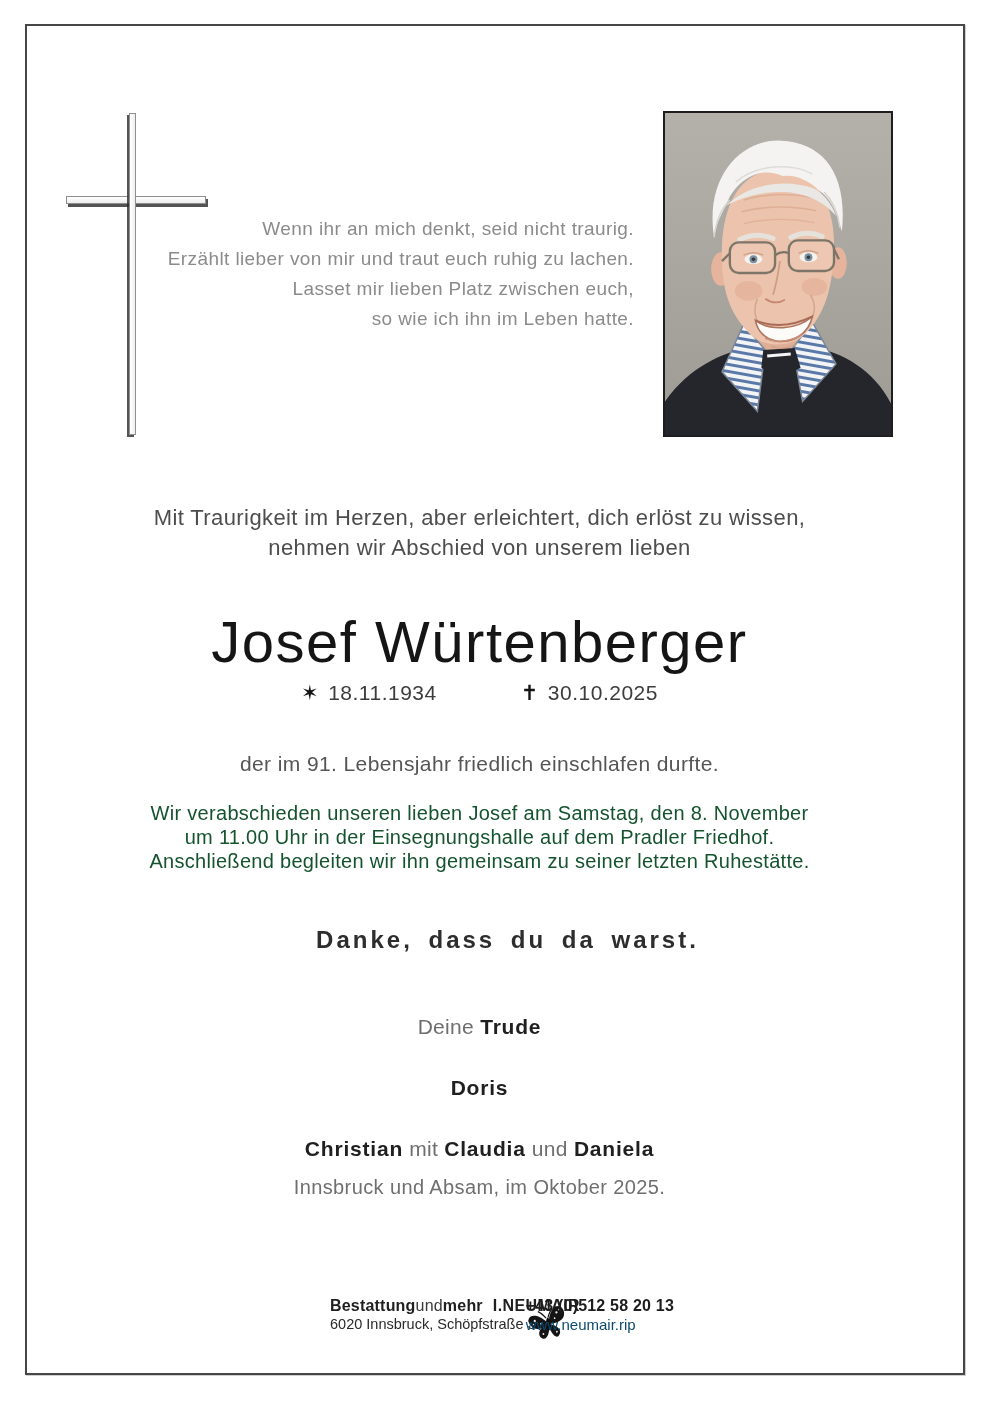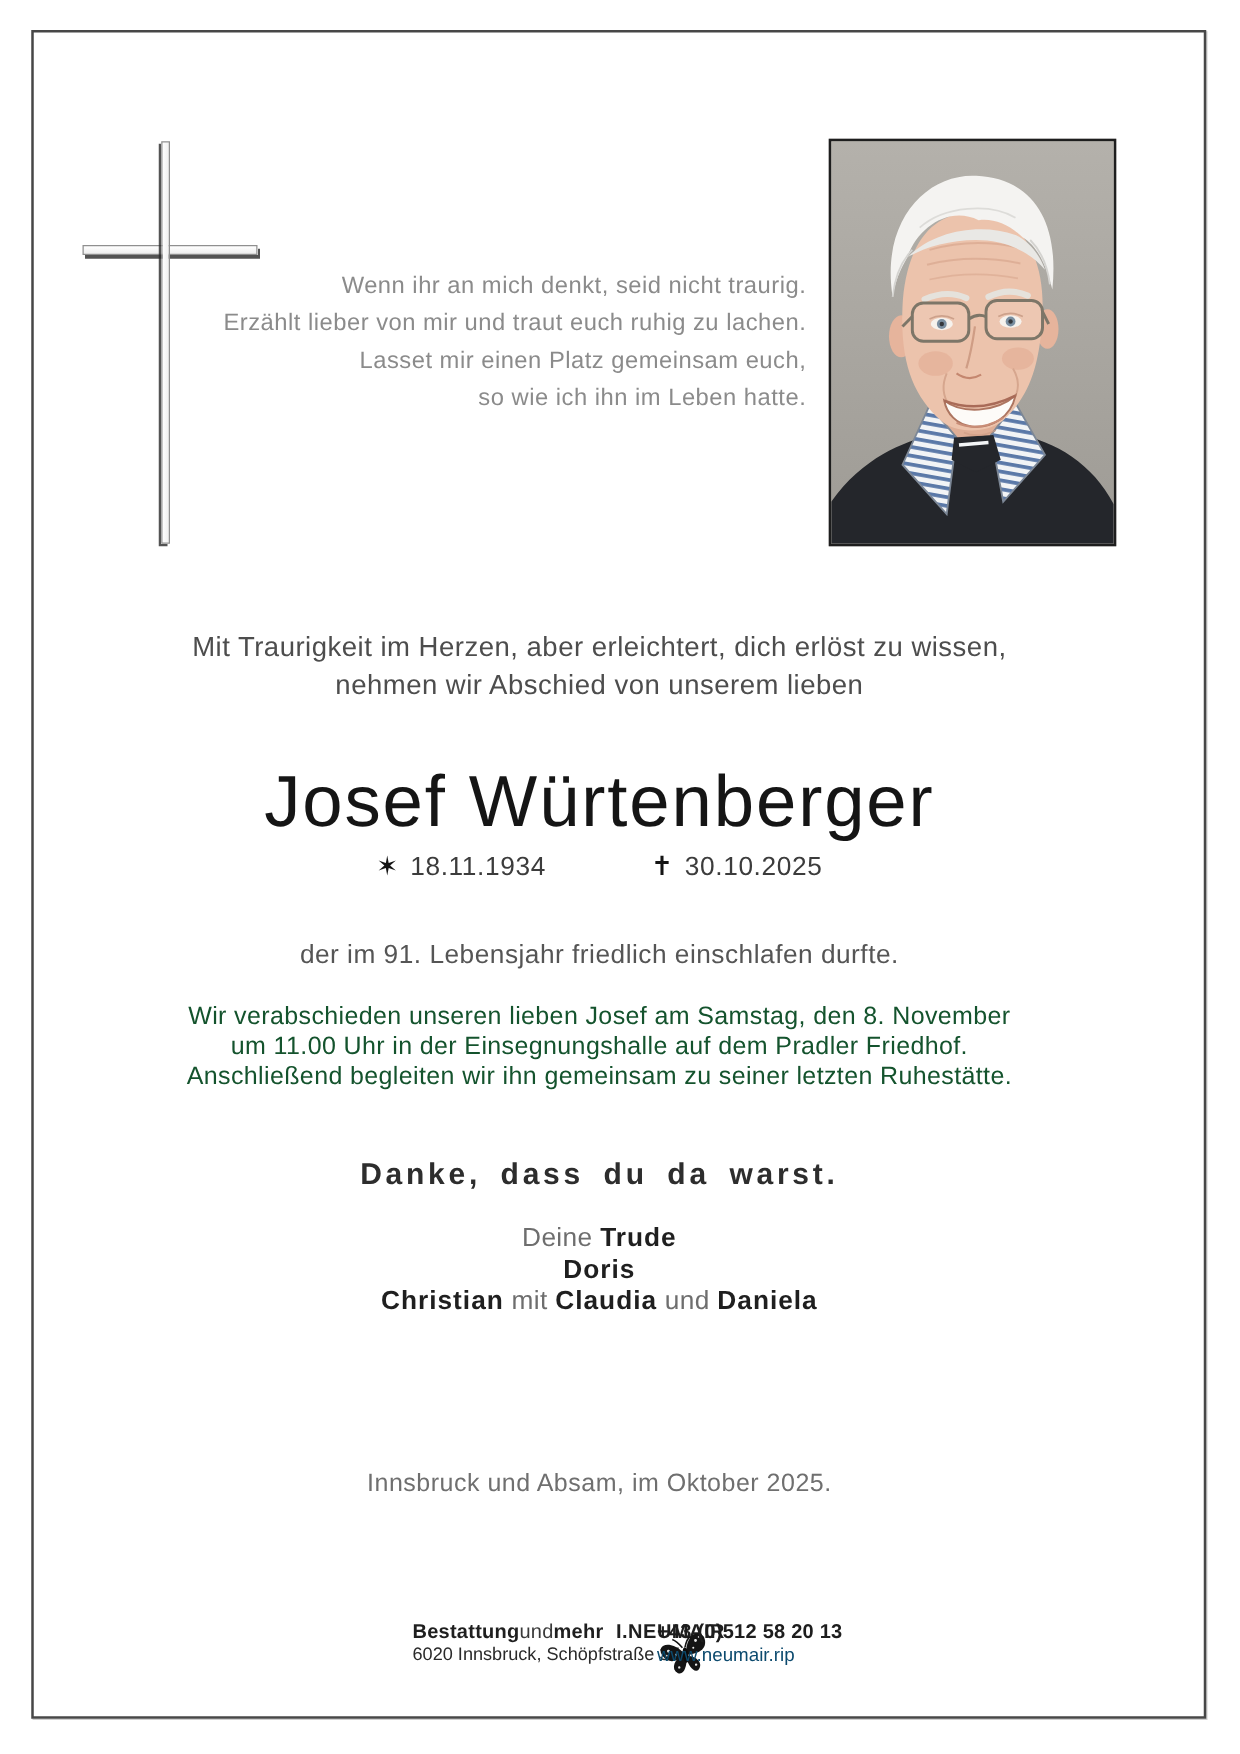--- a/index.html
+++ b/index.html
@@ -31,21 +31,21 @@
   }
   
   .photo{
     position:absolute;left:663px;top:111px;width:230px;height:326px;
     border:2px solid #1e1e1e;box-sizing:border-box;
     background:#aba8a2;
   }
   .photo svg{display:block;width:100%;height:100%;}
   
   .poem{
-    position:absolute;top:214px;right:347px;
+    position:absolute;top:214px;right:358px;
     text-align:right;font-size:19px;line-height:30px;
     color:#8b8b8b;letter-spacing:.4px;
   }
   .poem-line{display:block;}
   .center-block{position:absolute;left:0;width:959px;text-align:center;}
   .intro{top:503px;font-size:22px;line-height:30px;color:#4d4d4d;letter-spacing:.4px;}
   .intro-line{display:block;}
   .name{
     top:608px;font-size:58px;color:#151515;letter-spacing:1.5px;font-weight:400;
   }
@@ -54,24 +54,24 @@
     display:flex;justify-content:center;gap:84px;
   }
   .date-item{white-space:nowrap;}
   .sym{font-family:"DejaVu Sans",sans-serif;margin-right:9px;color:#141414;}
   .sym-dagger{font-weight:700;}
   .lead{top:752px;font-size:21px;color:#555555;letter-spacing:.4px;}
   .para{top:801px;font-size:20px;line-height:24px;color:#14532d;letter-spacing:.3px;}
   .para-line{display:block;}
   .danke{
     top:926px;font-size:24px;color:#2d2d2d;font-weight:700;
-    letter-spacing:3px;word-spacing:6px;
+    letter-spacing:3px;word-spacing:6px;padding-left:28px;
   }
   .family{top:978px;font-size:21px;line-height:25px;color:#6e6e6e;letter-spacing:.3px;}
-  .family-line{display:block;}
+  .family-line{display:block;margin-top:36px;}
   .fam-name{font-weight:700;color:#1f1f1f;letter-spacing:.8px;}
   .im-namen{top:1074px;font-size:20px;color:#7a7a7a;letter-spacing:.4px;}
   .place{top:1176px;font-size:20px;color:#6f6f6f;letter-spacing:.4px;}
   
   .footer-left{
     position:absolute;left:330px;top:1296px;
     text-align:left;color:#1f1f1f;
   }
   .footer-company{font-size:16px;line-height:19px;letter-spacing:.2px;}
   .footer-company .light{font-weight:400;color:#3a3a3a;}
@@ -168,21 +168,21 @@
       <path d="M92,210 C106,221 134,220 150,206 C146,224 130,233 114,231 C102,229 94,221 92,210 Z" fill="#fdfbf8" stroke="#ad7560" stroke-width="1.6"></path>
       <path d="M92,210 Q120,221 150,206" stroke="#a96b58" stroke-width="2" fill="none"></path>
       <path d="M102,228 Q120,236 140,224" stroke="#c98d77" stroke-width="1.6" fill="none"></path>
       <path d="M108,236 Q120,241 134,234" stroke="#cf9d85" stroke-width="1.4" fill="none" opacity="0.7"></path>
     </svg>
   </div>
 
   <div class="poem">
     <span class="poem-line">Wenn ihr an mich denkt, seid nicht traurig.</span>
     <span class="poem-line">Erzählt lieber von mir und traut euch ruhig zu lachen.</span>
-    <span class="poem-line">Lasset mir einen Platz gemeinsam euch,</span>
+    <span class="poem-line">Lasset mir lieben Platz zwischen euch,</span>
     <span class="poem-line">so wie ich ihn im Leben hatte.</span>
   </div>
 
   <div class="center-block intro">
     <span class="intro-line">Mit Traurigkeit im Herzen, aber erleichtert, dich erlöst zu wissen,</span>
     <span class="intro-line">nehmen wir Abschied von unserem lieben</span>
   </div>
 
   <div class="center-block name">Josef Würtenberger</div>
 

